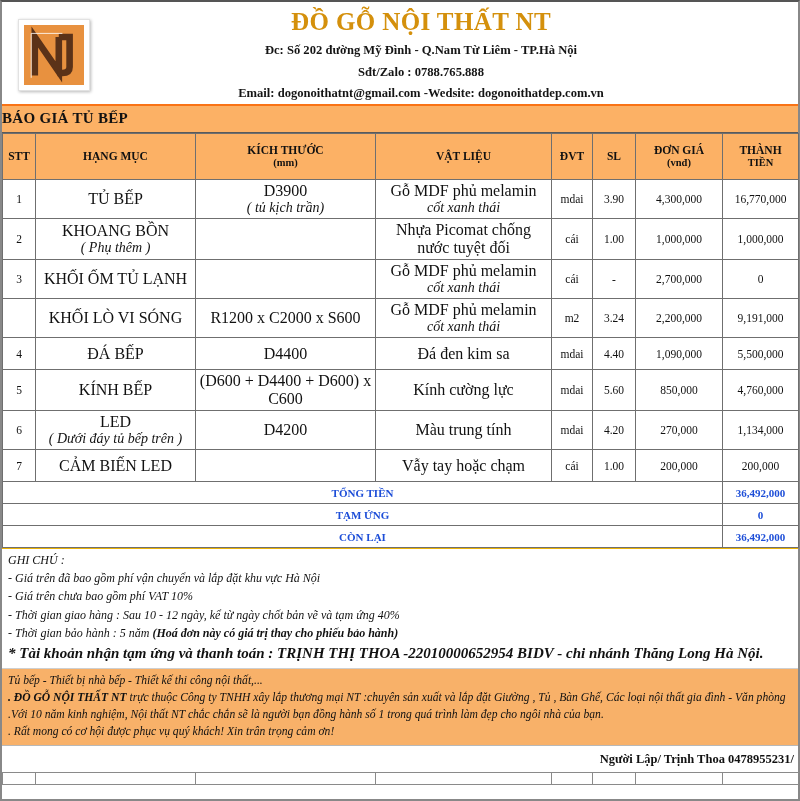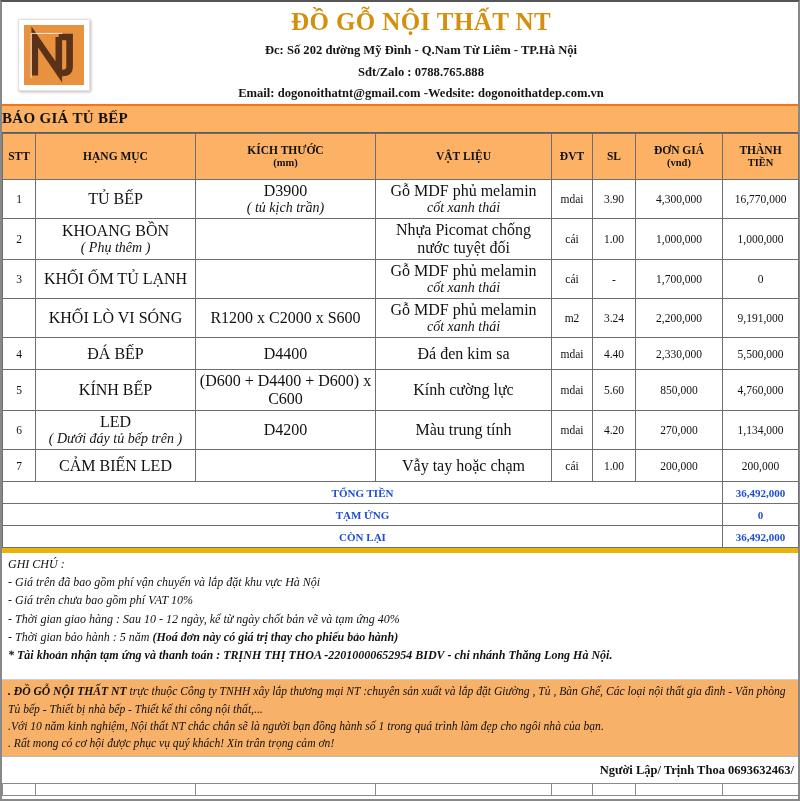--- a/index.html
+++ b/index.html
@@ -117,30 +117,30 @@
     height: 22px;
     color: #1d4ed8;
     font-weight: bold;
     font-size: 11px;
   }
   td.total-label { text-align: left; padding-left: 8px; }
   td.total-value { text-align: center; }
 
   
   .notes {
-    border-top: 5px solid #eab308;
+    border-top: 1px solid #eab308;
     border-bottom: 0;
-    padding: 2px 6px 15px 6px;
+    padding: 2px 6px 3px 6px;
     font-size: 12px;
     font-style: italic;
     line-height: 1.52;
   }
   .notes .ghichu { font-style: italic; font-weight: normal; }
   .notes .bold-ital { font-weight: bold; font-style: italic; }
-  .notes .star-line { font-weight: bold; font-style: italic; font-size: 12px; }
+  .notes .star-line { font-weight: bold; font-style: italic; font-size: 15px; }
 
   
   .promo {
     background: #F8B169;
     padding: 3px 6px 4px 6px;
     font-size: 11.6px;
     font-style: italic;
     line-height: 1.48;
     border-top: 1px solid #cfcfcf;
   }
@@ -247,41 +247,41 @@
           <td><span class="num">1,000,000</span></td>
           <td><span class="num">1,000,000</span></td>
         </tr>
         <tr>
           <td><span class="num">3</span></td>
           <td><span class="cell-main">KHỐI ỐM TỦ LẠNH</span></td>
           <td><span class="cell-main"></span></td>
           <td><span class="cell-main">Gỗ MDF phủ melamin</span><span class="cell-sub">cốt xanh thái</span></td>
           <td><span class="num">cái</span></td>
           <td><span class="num">-</span></td>
-          <td><span class="num">1,700,000</span></td>
+          <td><span class="num">2,700,000</span></td>
           <td><span class="num">0</span></td>
         </tr>
         <tr>
           <td><span class="num"></span></td>
           <td><span class="cell-main">KHỐI LÒ VI SÓNG</span></td>
           <td><span class="cell-main">R1200 x C2000 x S600</span></td>
           <td><span class="cell-main">Gỗ MDF phủ melamin</span><span class="cell-sub">cốt xanh thái</span></td>
           <td><span class="num">m2</span></td>
           <td><span class="num">3.24</span></td>
           <td><span class="num">2,200,000</span></td>
           <td><span class="num">9,191,000</span></td>
         </tr>
         <tr>
           <td><span class="num">4</span></td>
           <td><span class="cell-main">ĐÁ BẾP</span></td>
           <td><span class="cell-main">D4400</span></td>
           <td><span class="cell-main">Đá đen kim sa</span></td>
           <td><span class="num">mdai</span></td>
           <td><span class="num">4.40</span></td>
-          <td><span class="num">2,330,000</span></td>
+          <td><span class="num">1,090,000</span></td>
           <td><span class="num">5,500,000</span></td>
         </tr>
         <tr>
           <td><span class="num">5</span></td>
           <td><span class="cell-main">KÍNH BẾP</span></td>
           <td><span class="cell-main">(D600 + D4400 + D600) x C600</span></td>
           <td><span class="cell-main">Kính cường lực</span></td>
           <td><span class="num">mdai</span></td>
           <td><span class="num">5.60</span></td>
           <td><span class="num">850,000</span></td>
@@ -328,29 +328,29 @@
     <div>- Giá trên chưa bao gồm phí VAT 10%</div>
     <div>- Thời gian giao hàng : Sau 10 - 12 ngày, kể từ ngày chốt bản vẽ và tạm ứng 40%</div>
     <div>
       <span>- Thời gian bảo hành : 5 năm</span>
       <span class="bold-ital">(Hoá đơn này có giá trị thay cho phiếu bảo hành)</span>
     </div>
     <div class="star-line">* Tài khoản nhận tạm ứng và thanh toán : TRỊNH THỊ THOA -22010000652954 BIDV - chi nhánh Thăng Long Hà Nội.</div>
   </div>
 
   <div class="promo">
+    <div>Tủ bếp - Thiết bị nhà bếp - Thiết kế thi công nội thất,...</div>
     <div>
       <span class="b">. ĐỒ GỖ NỘI THẤT NT</span><span>  trực thuộc Công ty TNHH xây lắp thương mại NT  :chuyên sản xuất và lắp đặt Giường , Tủ , Bàn Ghế, Các loại nội thất gia đình - Văn phòng</span>
     </div>
-    <div>Tủ bếp - Thiết bị nhà bếp - Thiết kế thi công nội thất,...</div>
     <div>.Với 10 năm kinh nghiệm, Nội thất NT chắc chắn sẽ là người bạn đồng hành số 1 trong quá trình làm đẹp cho ngôi nhà của bạn.</div>
     <div>. Rất mong có cơ hội được phục vụ quý khách! Xin trân trọng cảm ơn!</div>
   </div>
 
-  <div class="signature">Người Lập/ Trịnh Thoa 0693632463/</div>
+  <div class="signature">Người Lập/ Trịnh Thoa 0478955231/</div>
 
   <table class="footgrid">
     <colgroup>
       <col style="width:33px">
         <col style="width:160px">
         <col style="width:180px">
       <col style="width:176px">
         <col style="width:41px">
         <col style="width:43px">
       <col style="width:87px">

